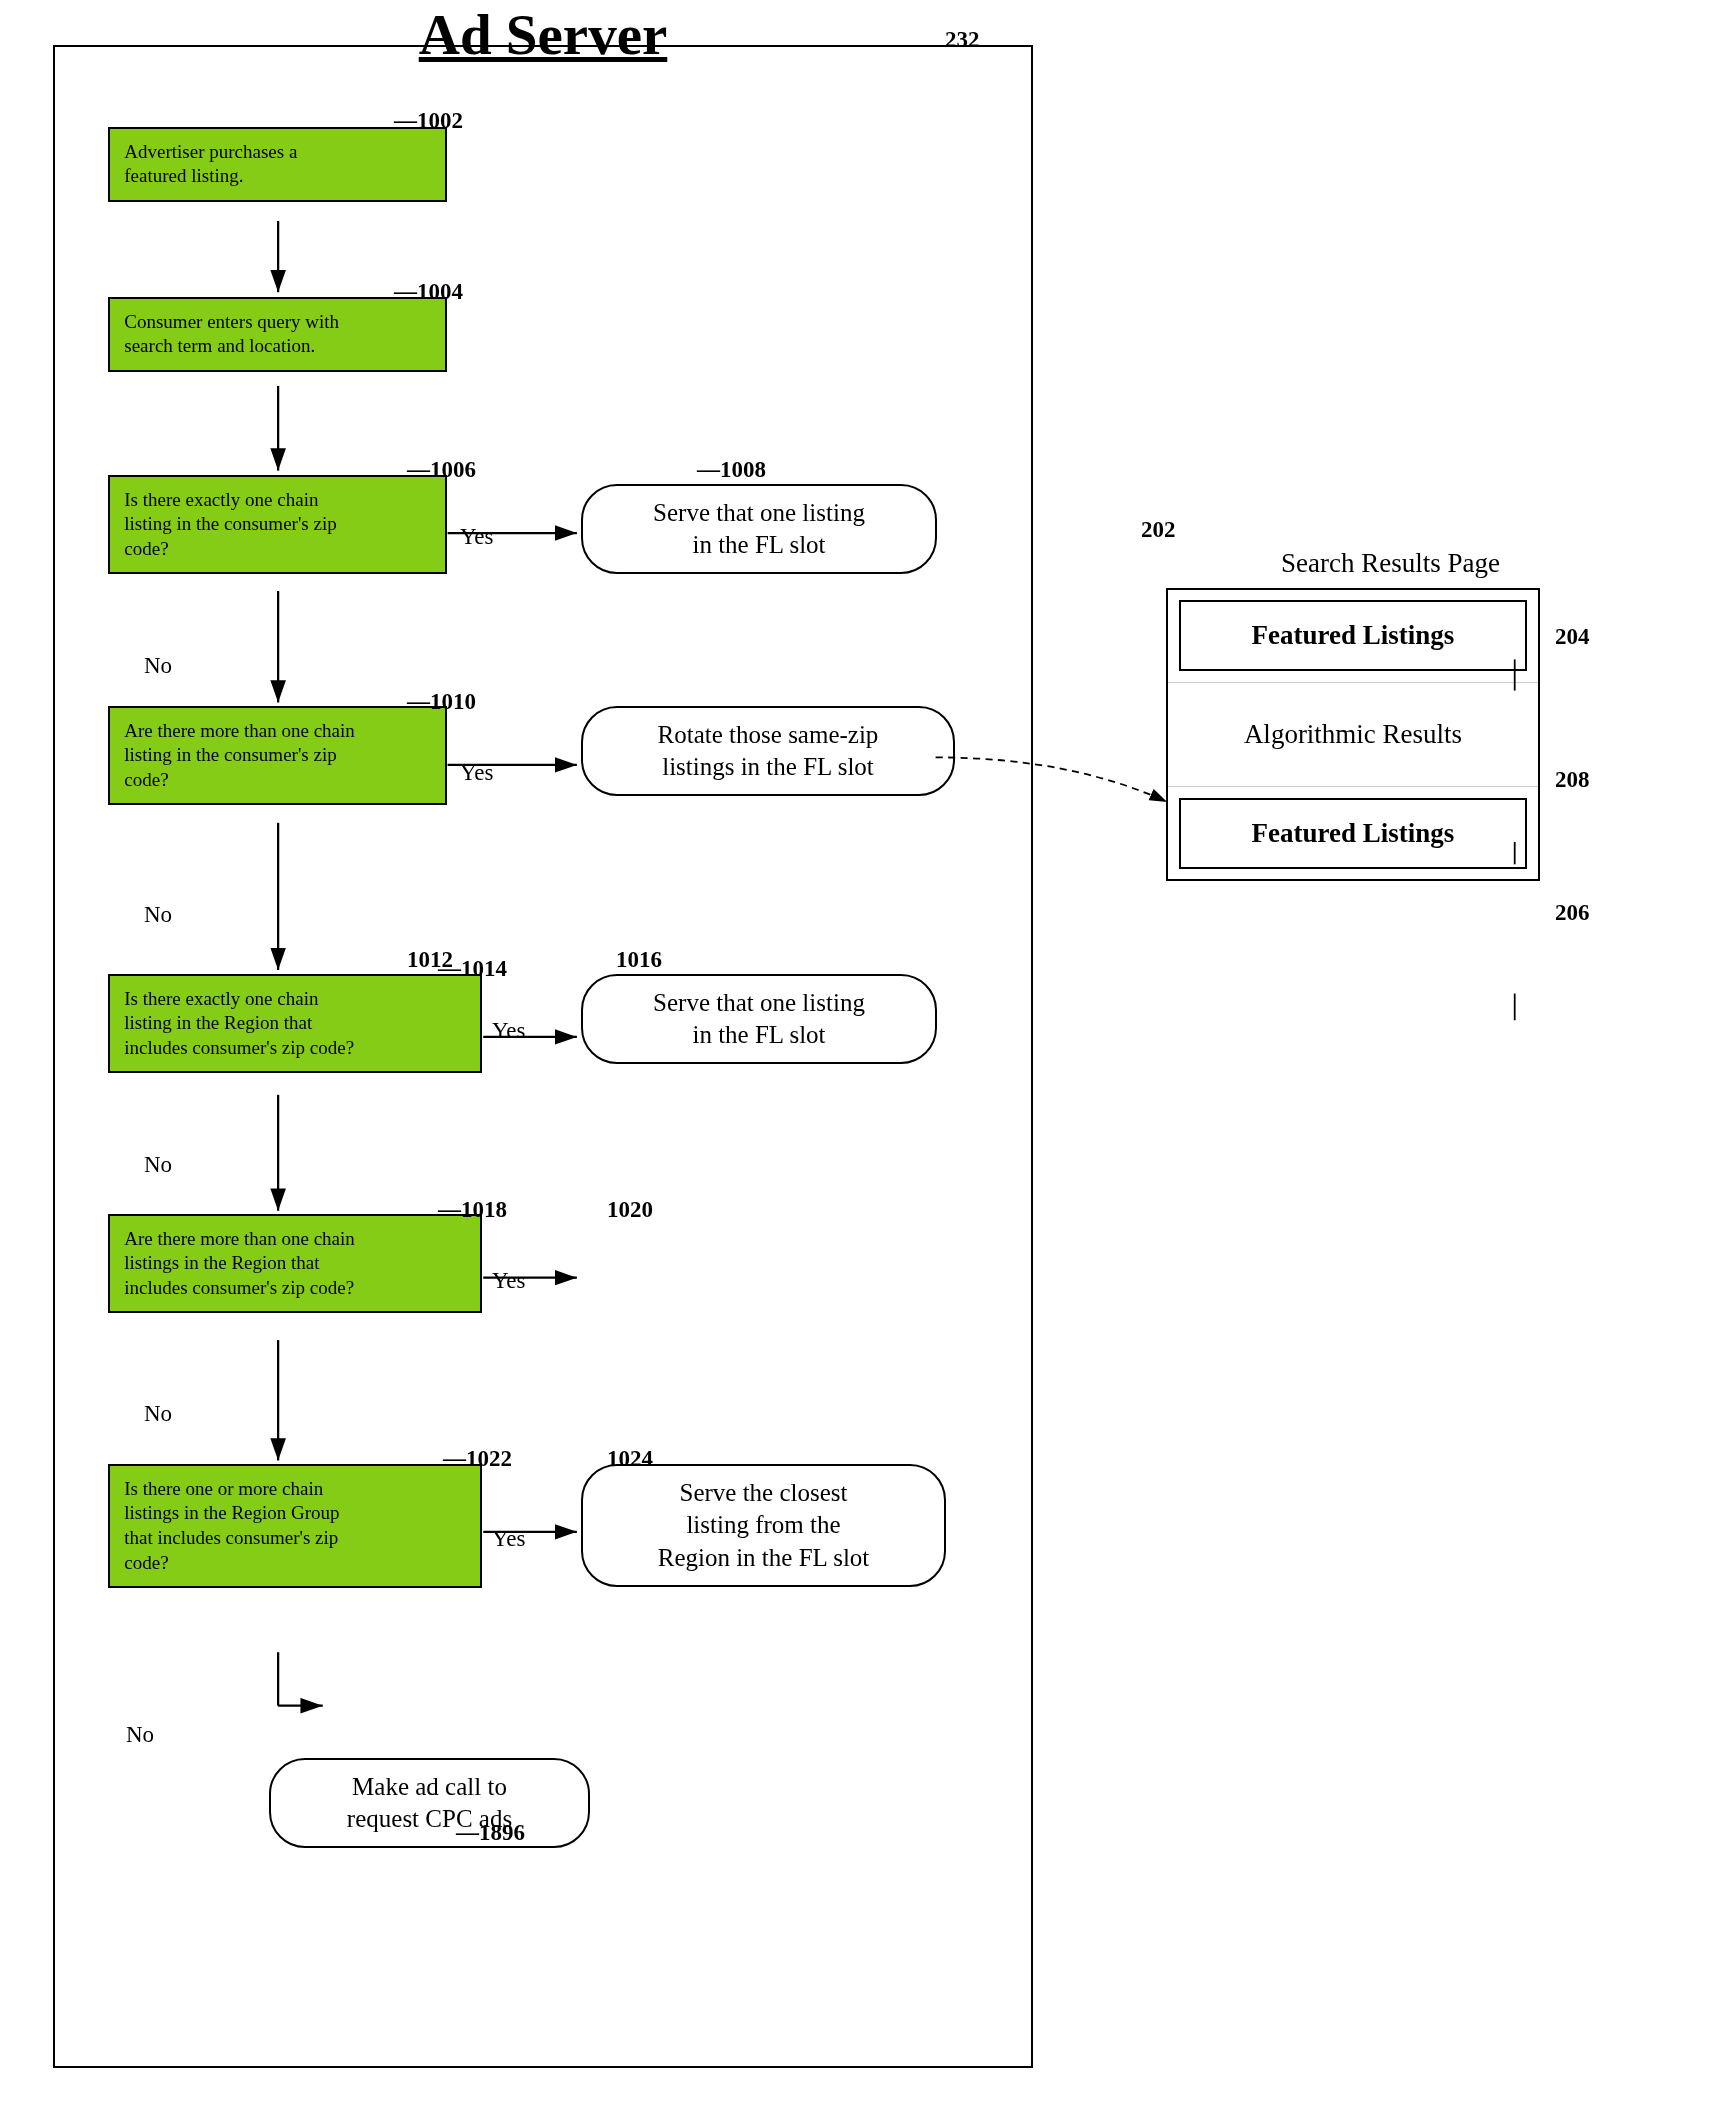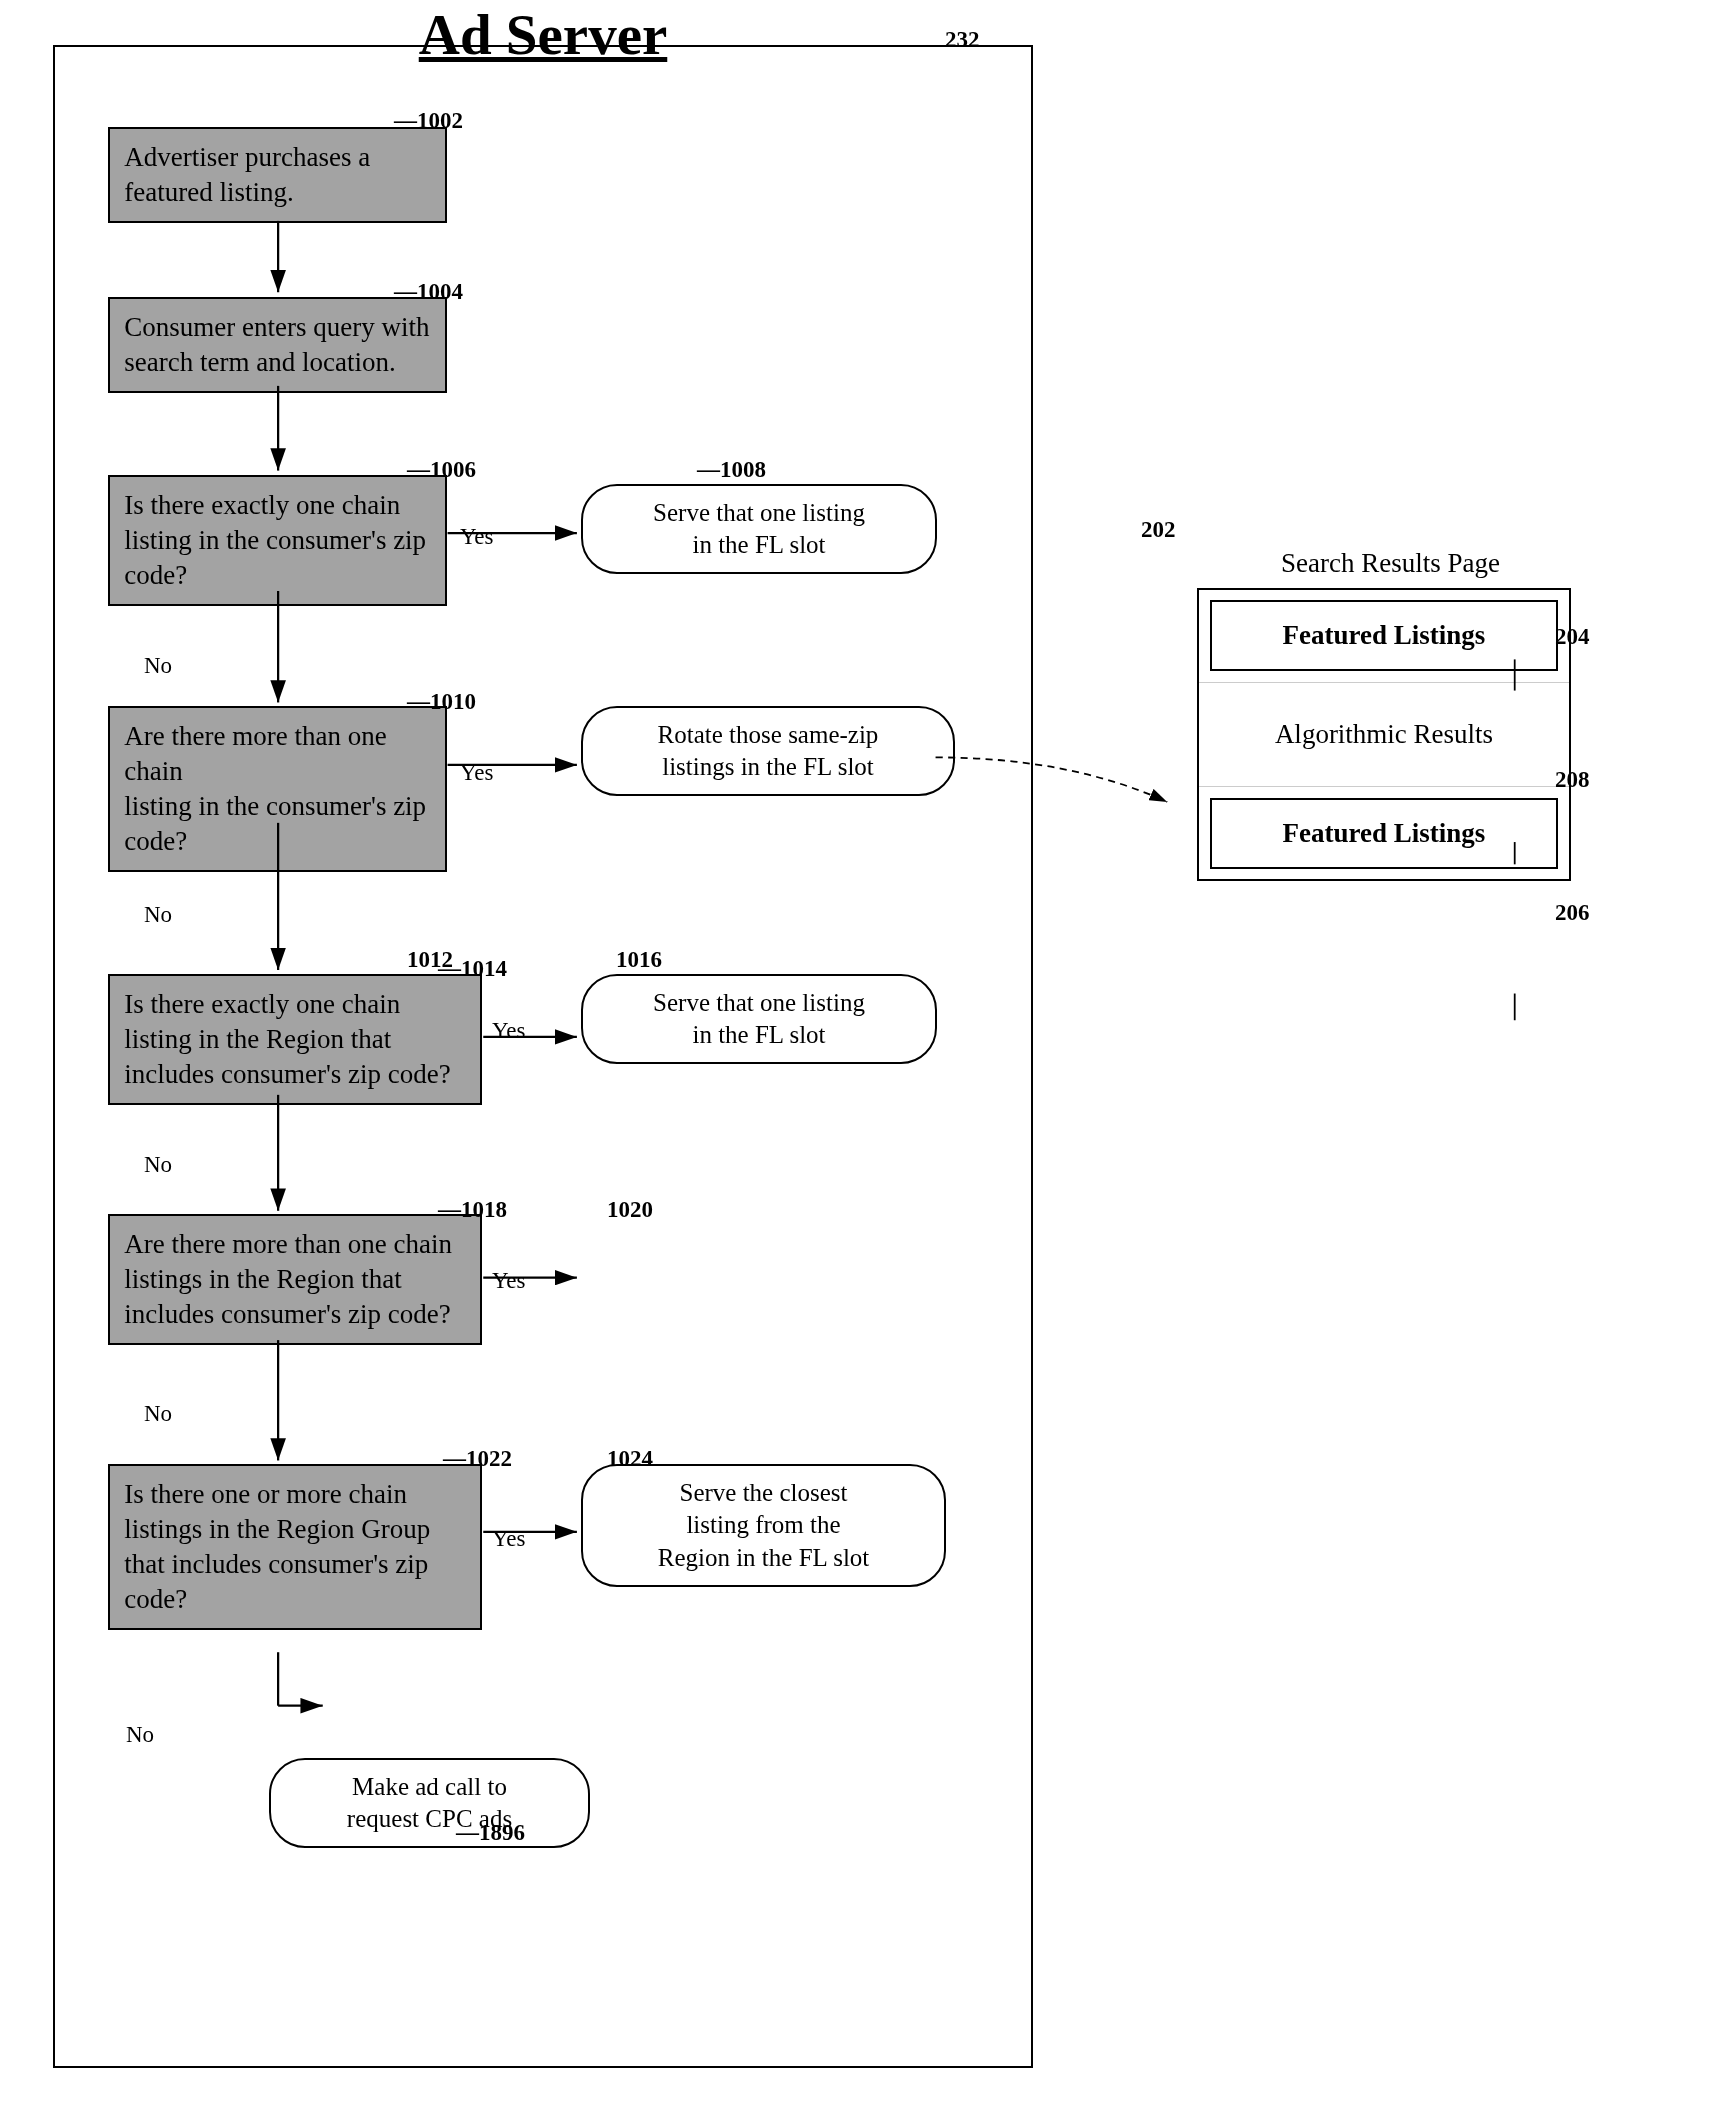--- a/index.html
+++ b/index.html
@@ -37,23 +37,23 @@
       font-size: 57px;
       font-weight: bold;
       text-decoration: underline;
       white-space: nowrap;
     }
 
     
     .flow-box {
       position: absolute;
       border: 2.2px solid #000;
-      background: #a3a3a3;
+      background: #84cc16;
       padding: 10.7px 14.3px;
-      font-size: 27px;
+      font-size: 19px;
       line-height: 1.3;
     }
 
     .flow-box-rounded {
       position: absolute;
       border: 2.2px solid #000;
       background: #fff;
       border-radius: 36px;
       padding: 10.7px 18px;
       font-size: 25px;
@@ -89,21 +89,21 @@
     .search-results-title {
       font-size: 27px;
       text-align: center;
       margin-bottom: 9px;
       margin-left: 36px;
     }
 
     .search-results-box {
       border: 2.2px solid #000;
       width: 374px;
-      margin-left: 56px;
+      margin-left: 25px;
     }
 
     .sr-featured-top {
       border: 2.2px solid #000;
       margin: 10.7px;
       padding: 18px;
       text-align: center;
       font-size: 27px;
       font-weight: bold;
     }

